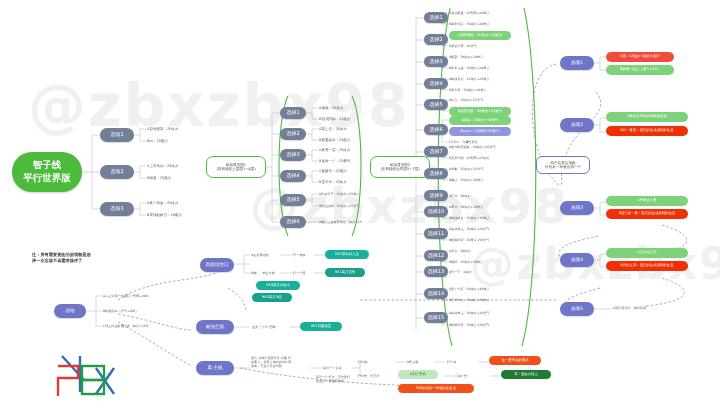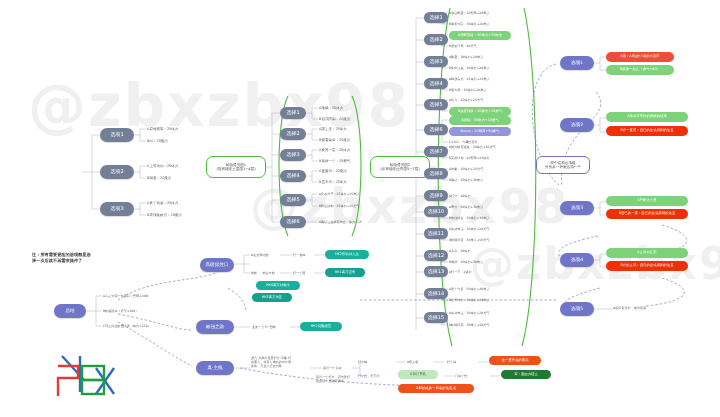--- a/index.html
+++ b/index.html
@@ -172,20 +172,22 @@
       <path d="M600 288 C 570 296, 566 300, 564 304"></path>
       <path d="M118 300 C 150 278, 196 282, 218 272"></path>
       <path d="M228 288 C 240 296, 244 300, 246 310"></path>
       <path d="M118 314 C 160 322, 176 330, 192 330"></path>
       <path d="M118 322 C 150 340, 172 356, 192 366"></path>
       <path d="M360 300 C 440 300, 520 300, 556 300"></path>
       <path d="M240 368 C 300 380, 380 386, 440 386"></path>
     </g>
   </svg>
 
+  <div class="node root" style="left:12px;top:152px;width:70px;height:40px;">智子线
+平行世界版</div>
 
   <div class="node gray" style="left:100px;top:128px;width:34px;height:14px;">选项1</div>
   <div class="node leaf" style="left:147px;top:126px;width:56px;height:7px;">A原地观望：25体力</div>
   <div class="node leaf" style="left:147px;top:138px;width:56px;height:7px;">B问：20魔法</div>
 
   <div class="node gray" style="left:100px;top:165px;width:34px;height:14px;">选项2</div>
   <div class="node leaf" style="left:147px;top:163px;width:56px;height:7px;">A上前询问：25体力</div>
   <div class="node leaf" style="left:147px;top:175px;width:56px;height:7px;">B回避：20魔法</div>
 
   <div class="node gray" style="left:100px;top:202px;width:34px;height:14px;">选项3</div>

